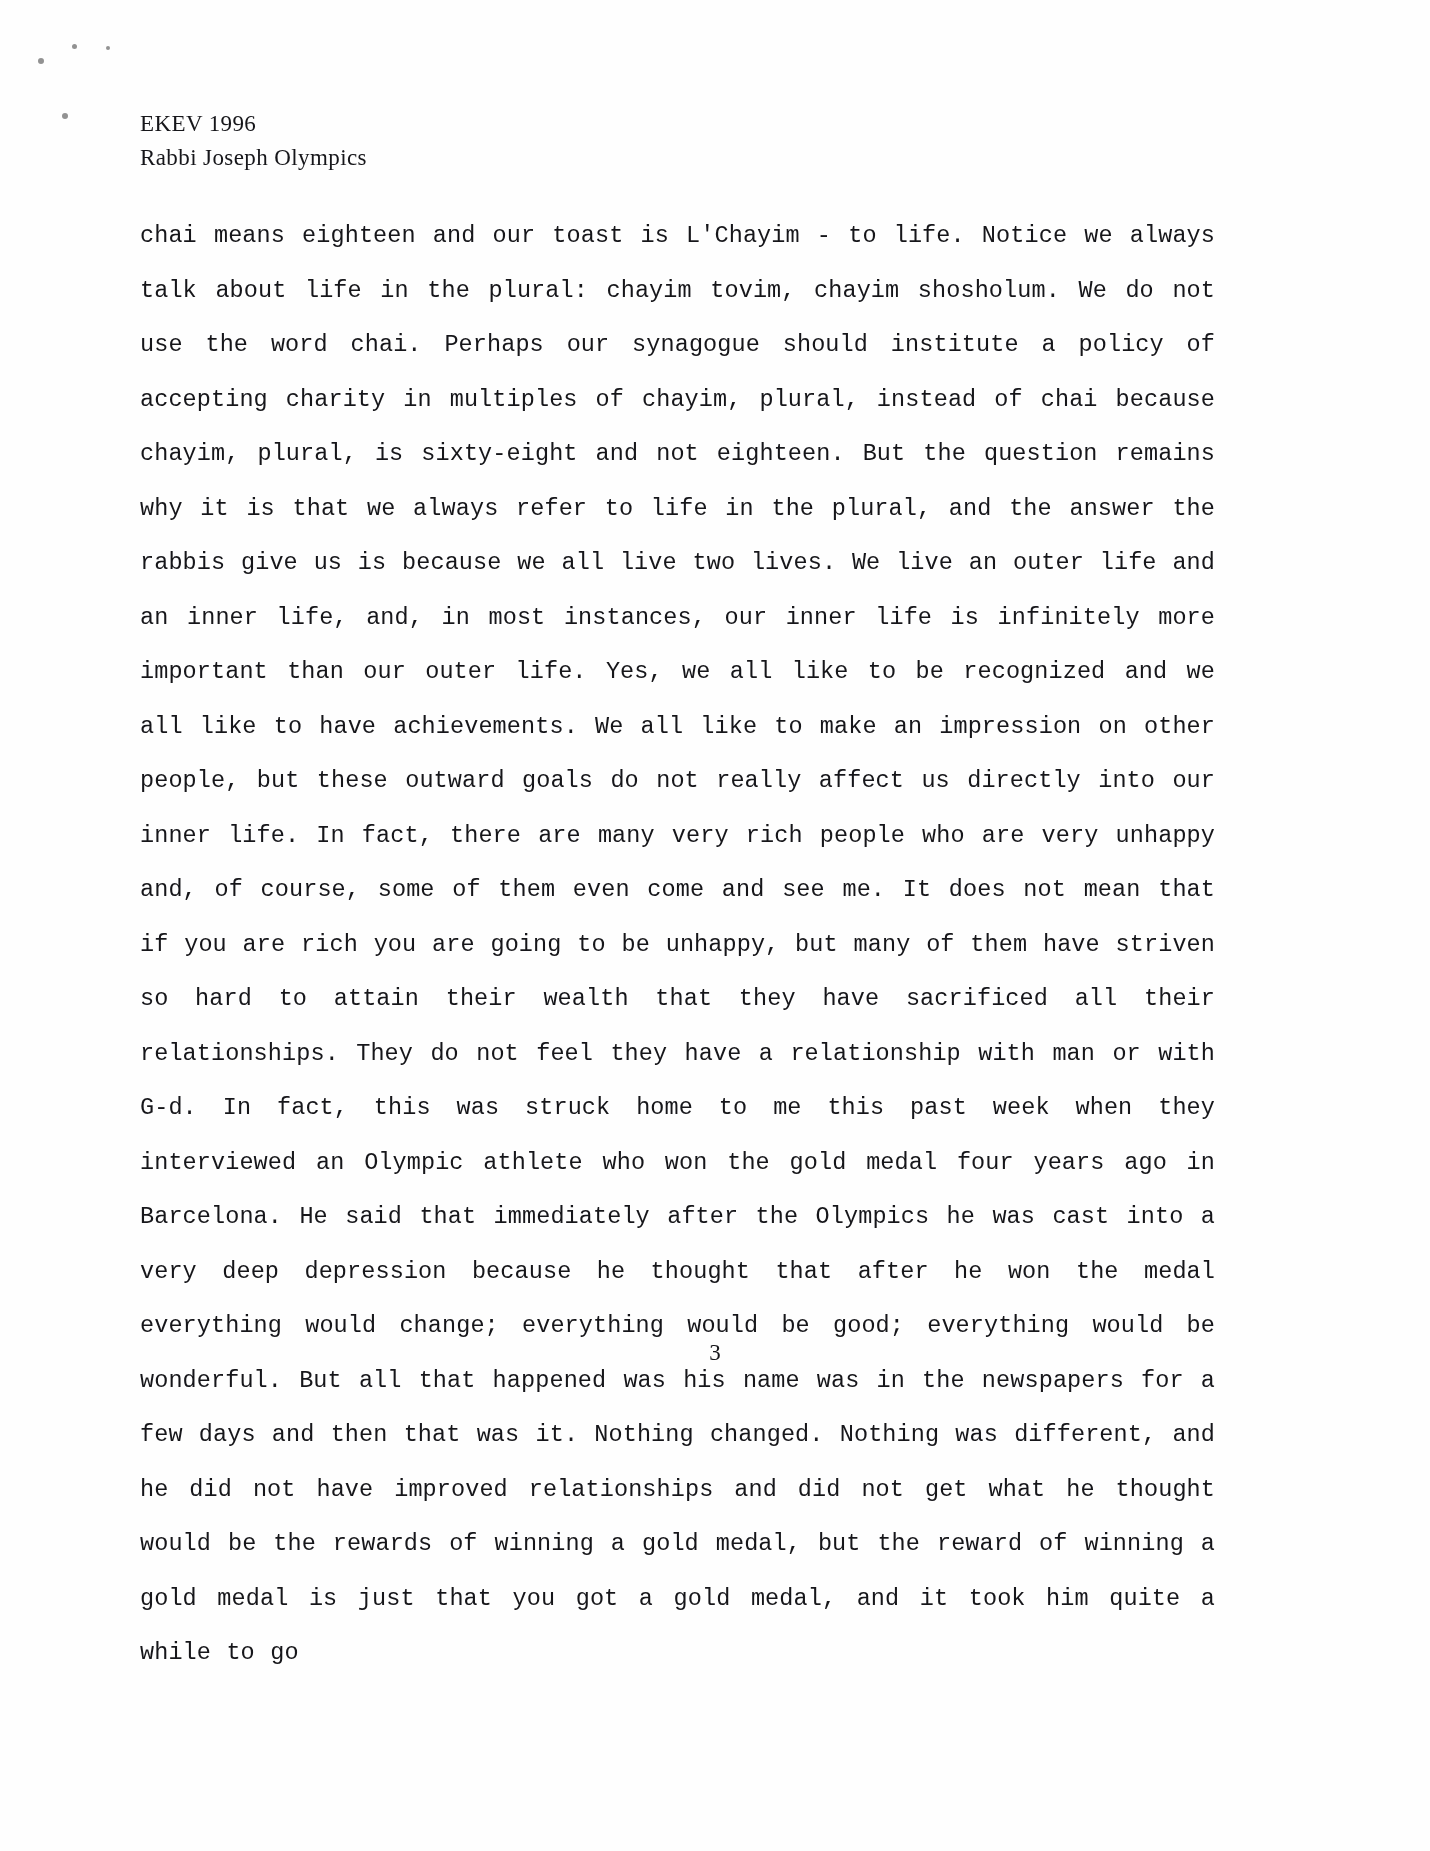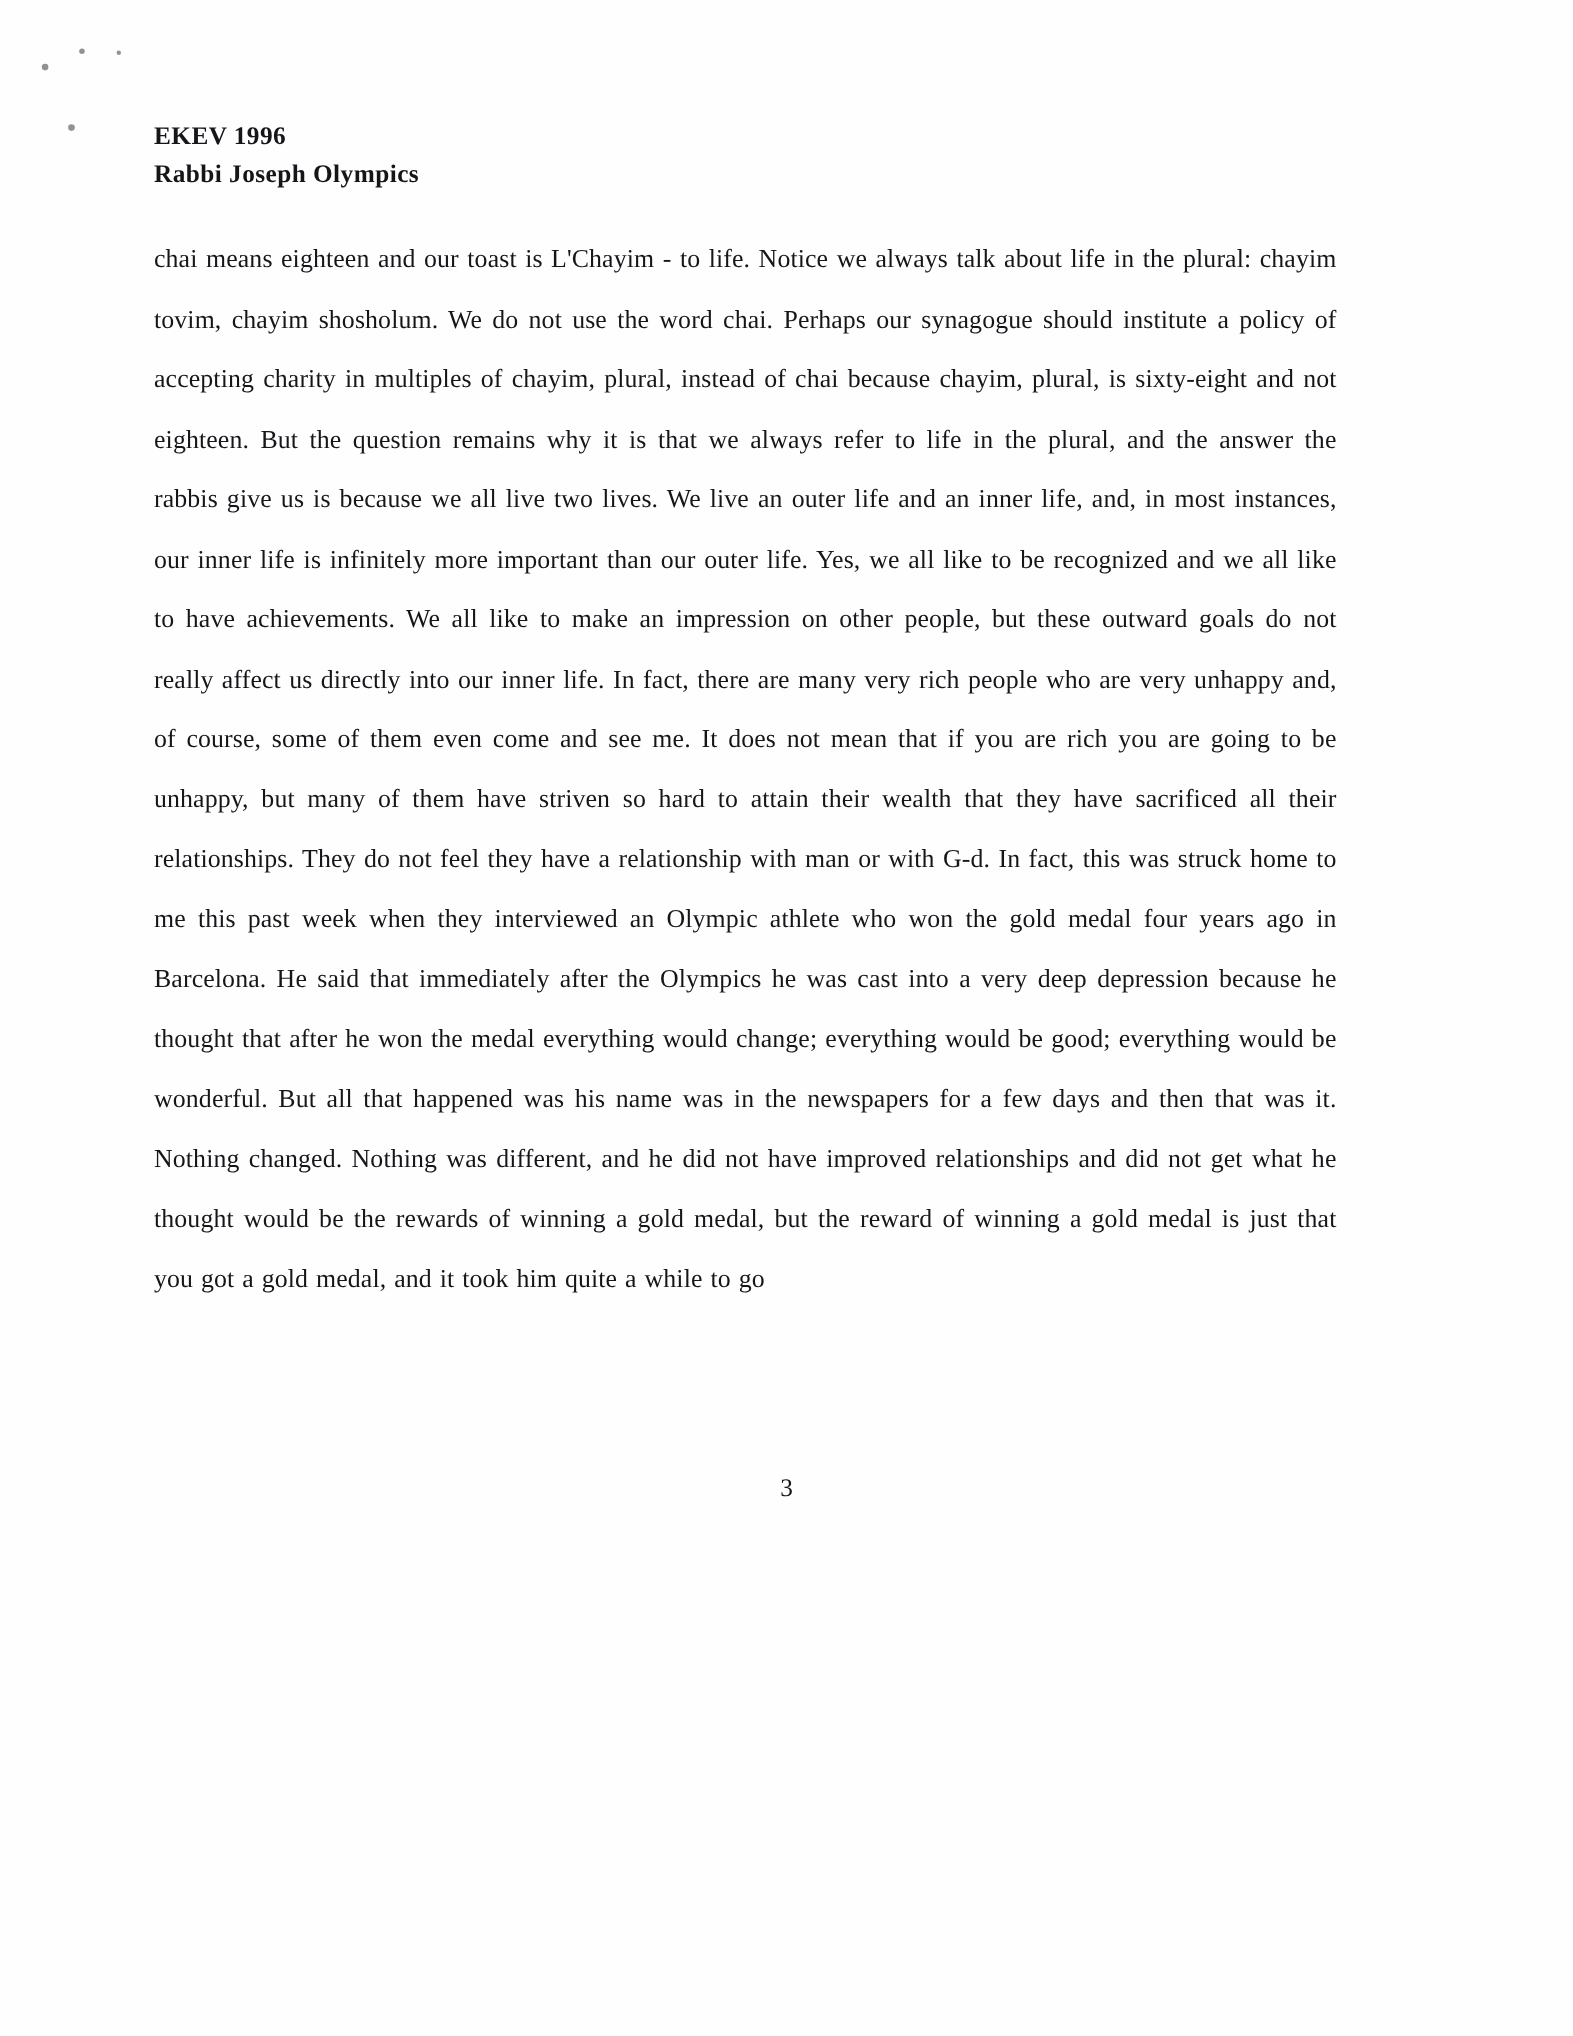--- a/index.html
+++ b/index.html
@@ -38,41 +38,41 @@
     position: absolute;
     left: 140px;
     top: 108px;
     width: 1075px;
   }
 
   .heading {
     font-size: 23px;
     line-height: 31px;
     letter-spacing: 0.4px;
-    font-weight: bold;
   }
   .heading .line2 {
     display: block;
     margin-top: 3px;
   }
 
   .body-text {
     margin-top: 36px;
     font-size: 23.5px;
     line-height: 54.5px;
     text-align: justify;
     letter-spacing: 0.1px;
     word-spacing: 1.2px;
     -webkit-font-smoothing: antialiased;
   }
 
   .body-text p {
     margin: 0;
     text-align: justify;
     text-justify: inter-word;
+    font-family: Liberation Mono, monospace;
   }
 
   .page-number {
     position: absolute;
     left: 0;
     right: 0;
     top: 1340px;
     text-align: center;
     font-size: 23px;
     color: #16161a;

